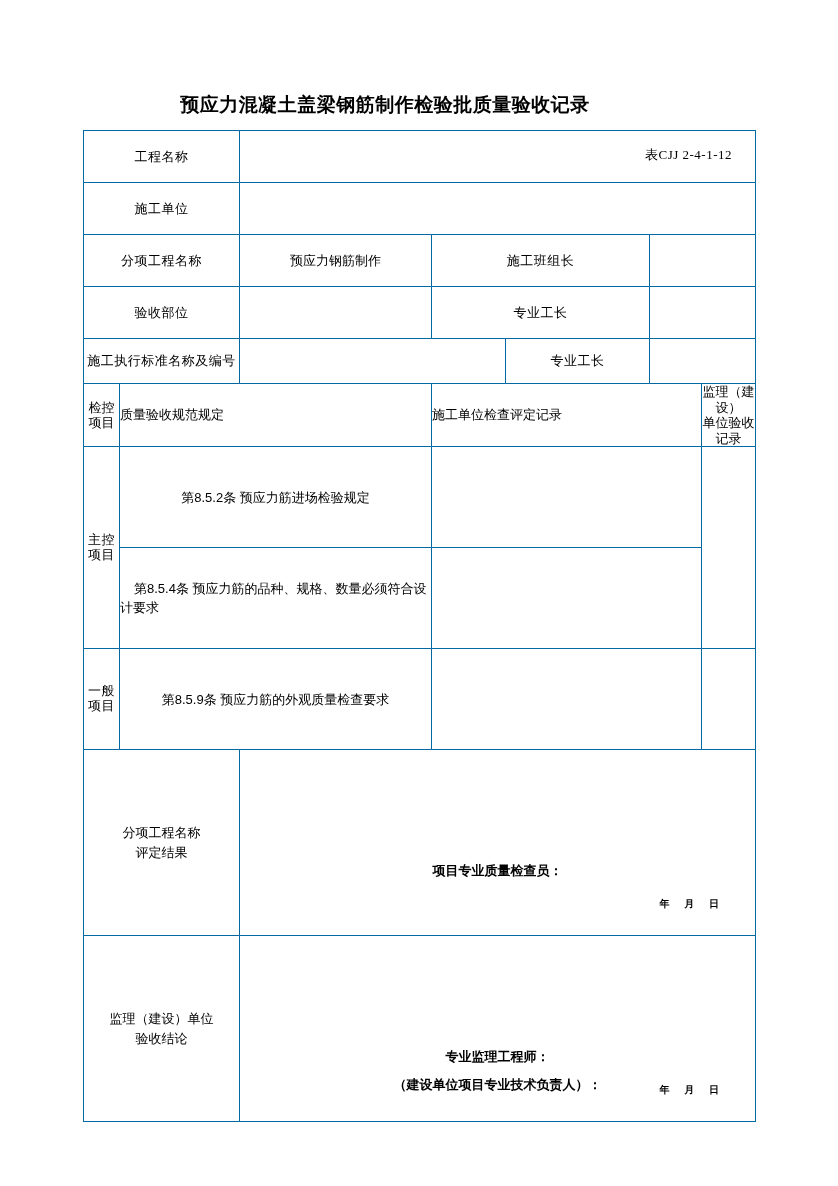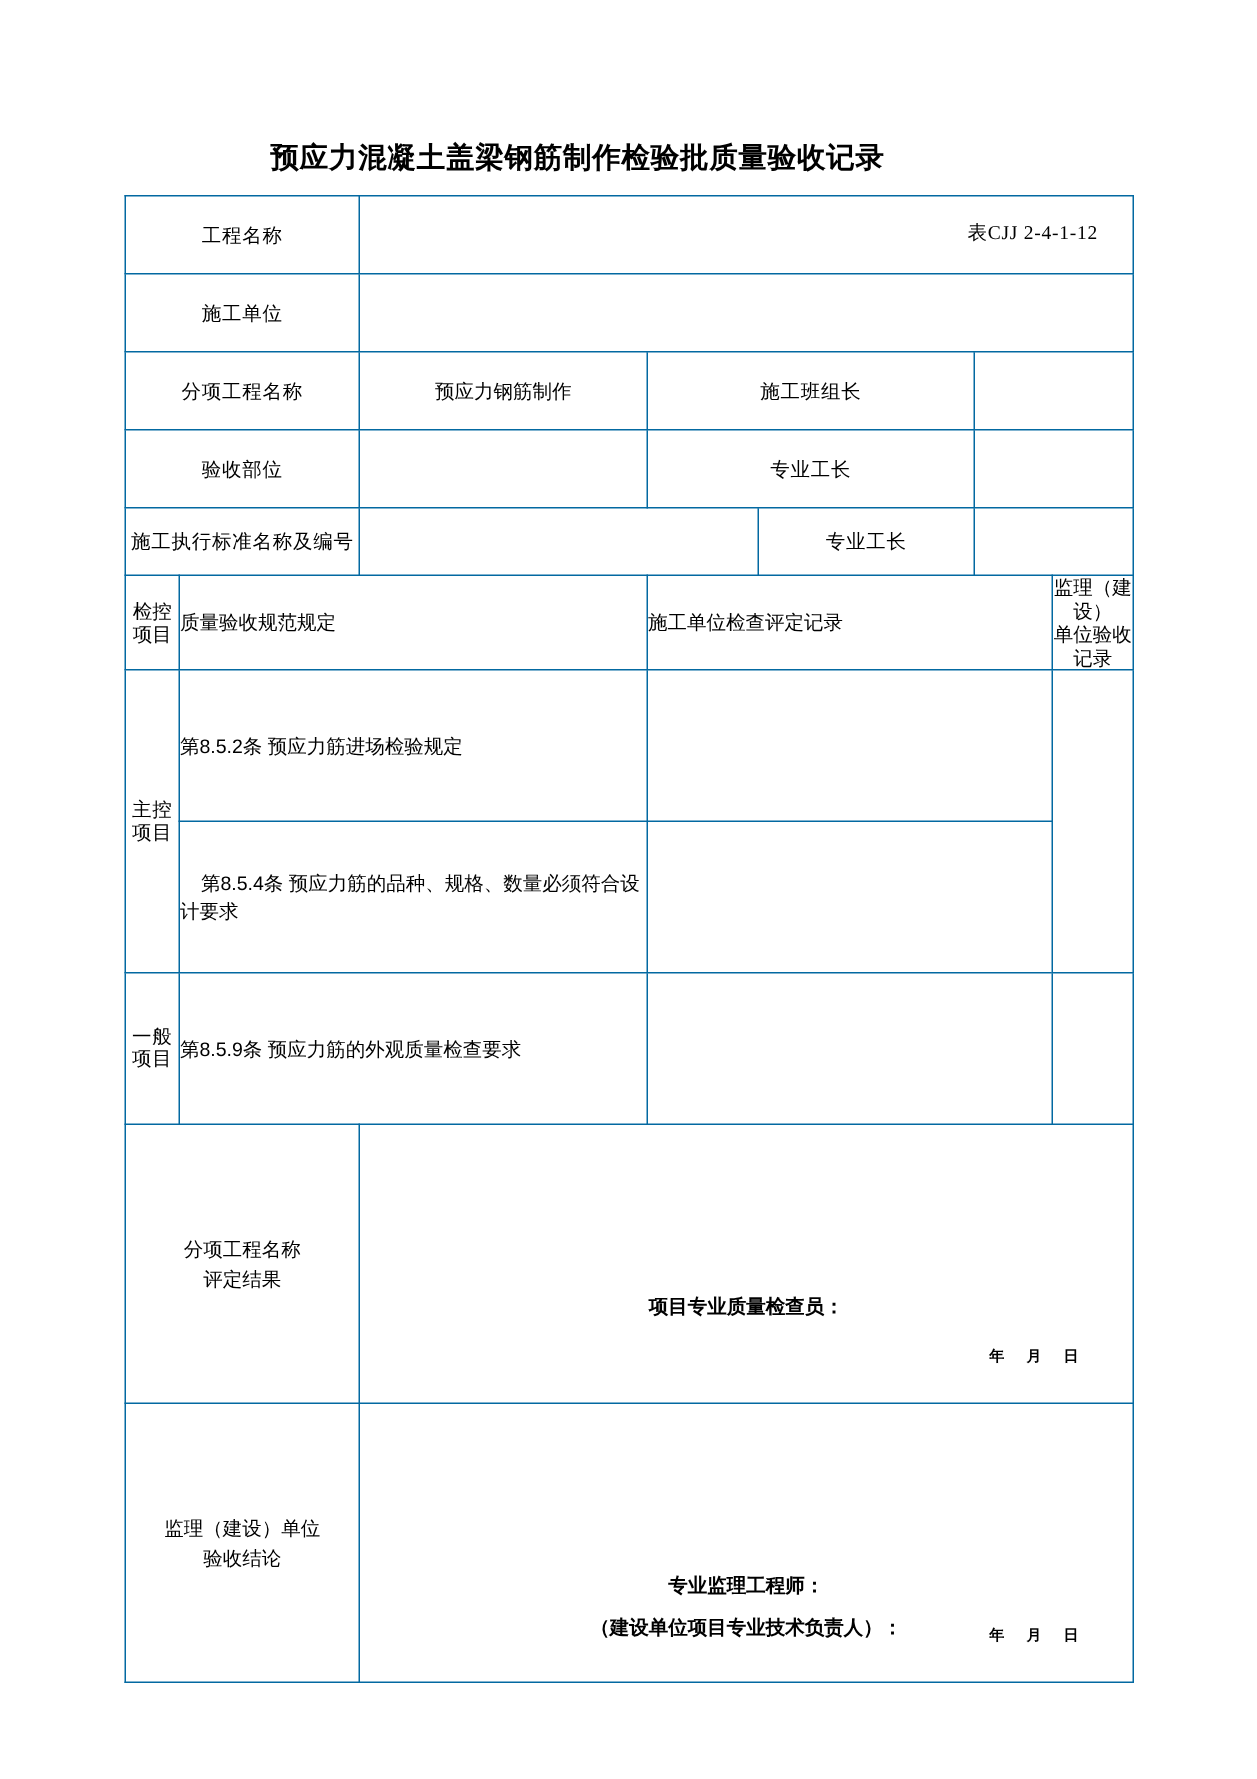--- a/index.html
+++ b/index.html
@@ -92,21 +92,21 @@
   .hdr-tiny {
     text-align: center;
     font-size: 11.5px;
     line-height: 1.2;
   }
   .item-text {
     font-size: 12.5px;
     line-height: 1.5;
     padding-left: 14px;
     padding-right: 6px;
-    text-align: left;
+    text-align: center;
   }
   .item-text2 {
     font-size: 12.5px;
     line-height: 1.5;
     padding-left: 14px;
     padding-right: 6px;
     text-align: left;
     text-indent: 14px;
     margin-left: 32px;
   }

